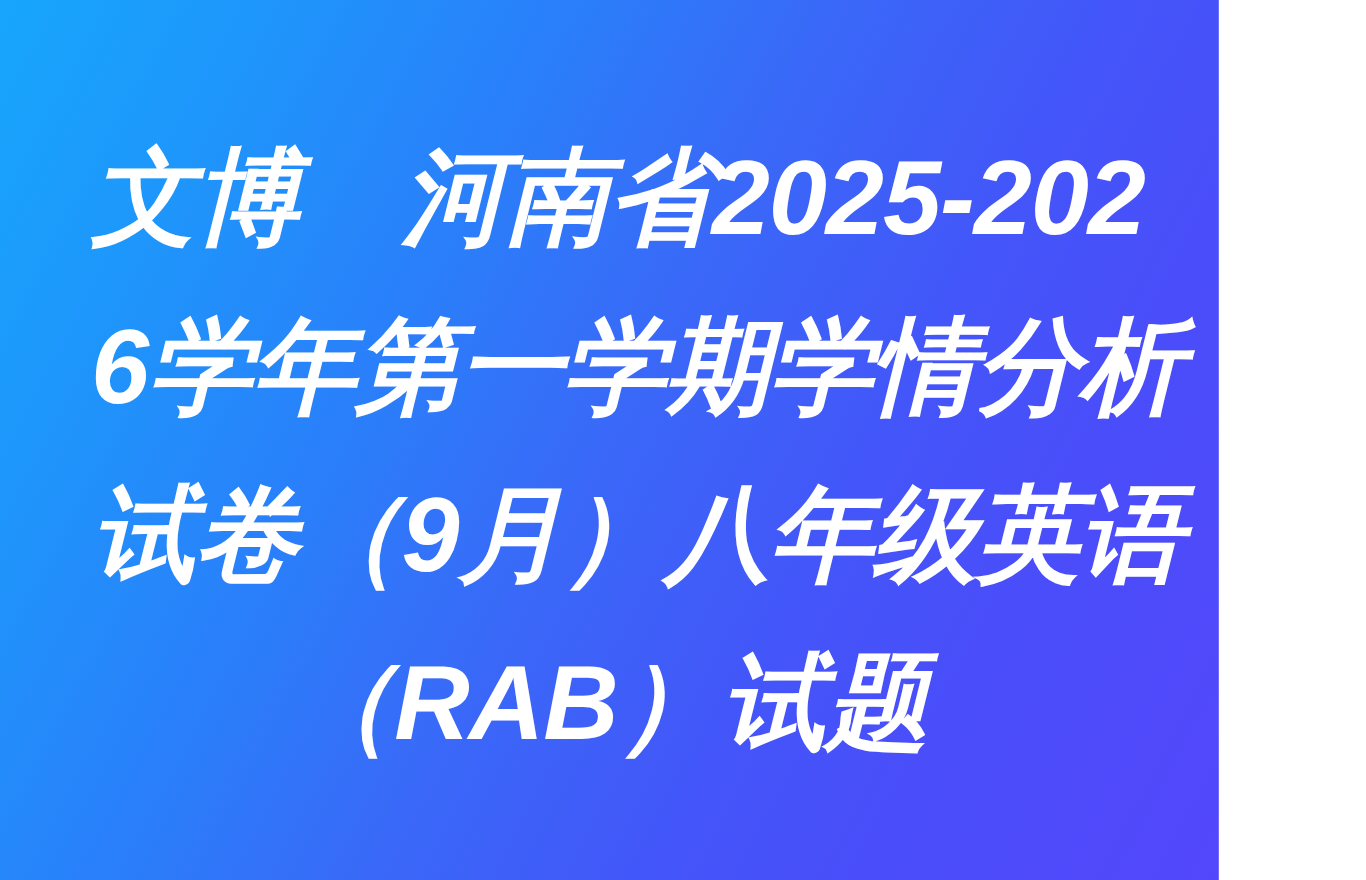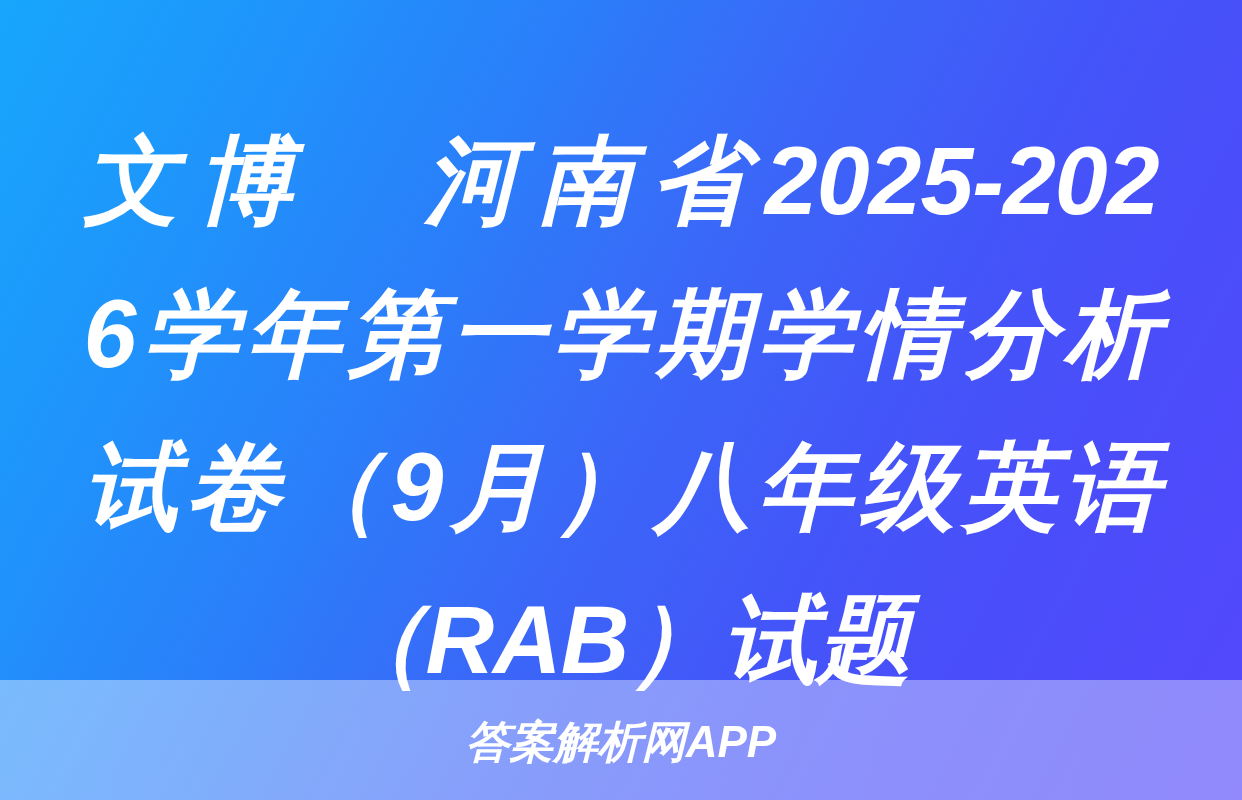--- a/index.html
+++ b/index.html
@@ -3,21 +3,21 @@
 <meta charset="utf-8">
 <style>
   html, body {
     margin: 0;
     padding: 0;
     background: #ffffff;
   }
 
   #poster {
     position: relative;
-    width: 1242px;
+    width: 1108px;
     height: 800px;
     overflow: hidden;
     
     background:
       linear-gradient(118deg,
         #17a6fd 0%,
         #1e96fb 16%,
         #2a7ffa 34%,
         #3a68f8 50%,
         #4356f9 66%,
@@ -94,17 +94,14 @@
 
 <div id="poster">
 
   <div id="title-block">
     <span class="title-line l1">文博　河南省2025-202</span>
     <span class="title-line l2">6学年第一学期学情分析</span>
     <span class="title-line l3">试卷（9月）八年级英语</span>
     <span class="title-line l4">（RAB）试题</span>
   </div>
 
-  <div id="footer-band">
-    <span id="footer-brand">答案解析网APP</span>
-  </div>
 
 </div>
 
 </body></html>

